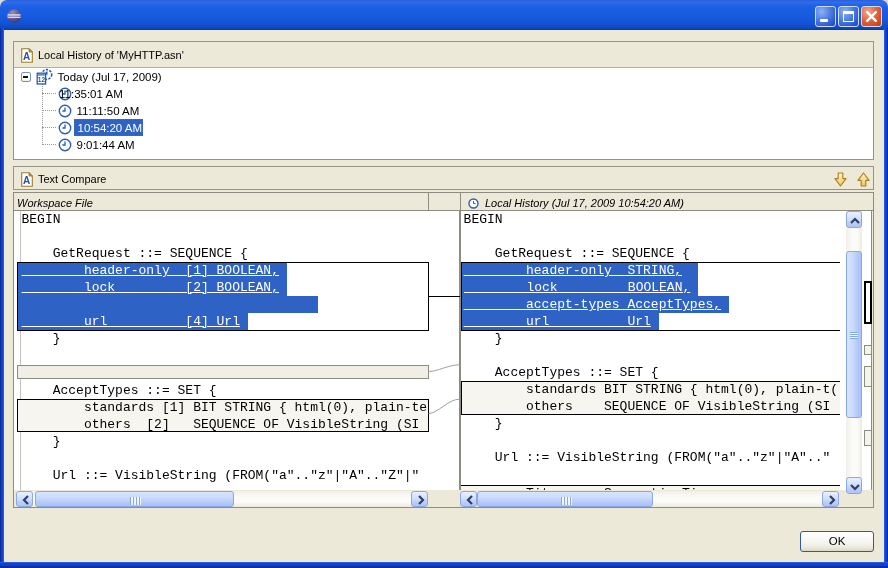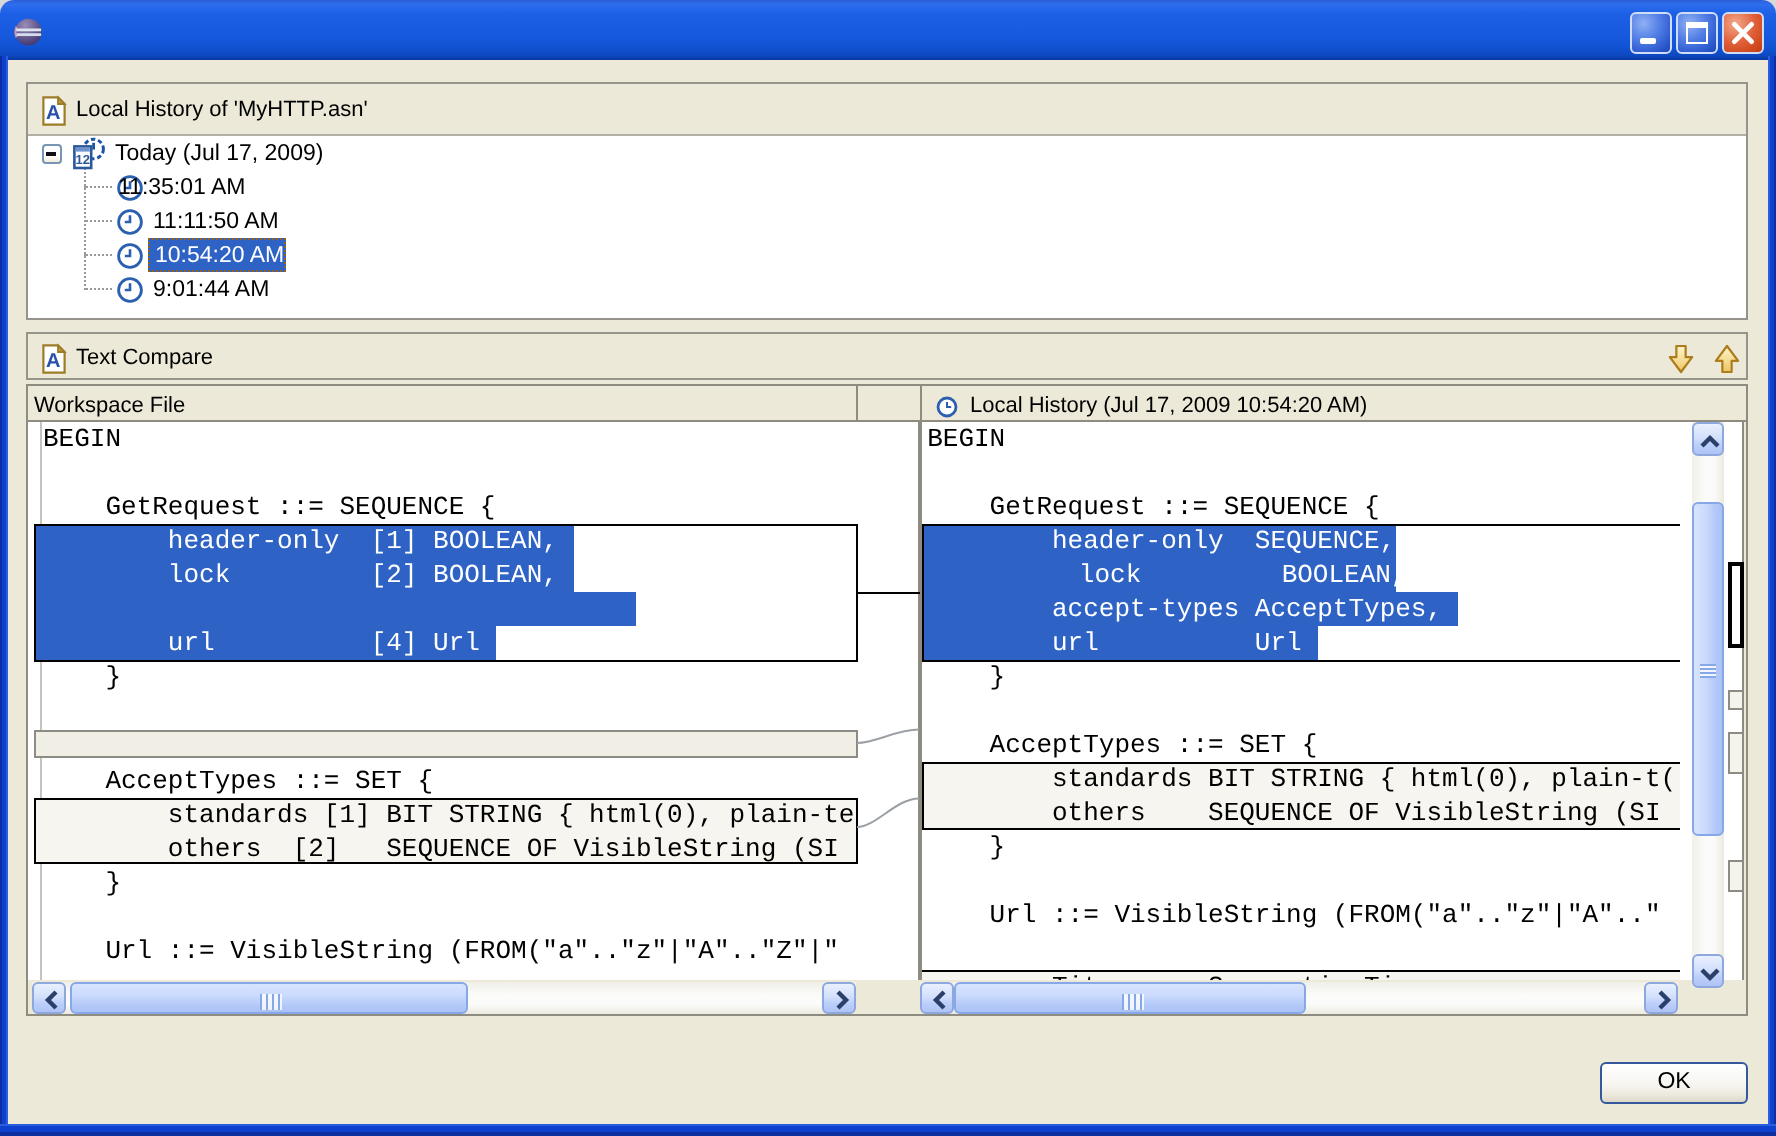--- a/index.html
+++ b/index.html
@@ -18,24 +18,24 @@
 #bmax{left:838px;}
 #bcls{left:861px;background:radial-gradient(circle at 30% 25%,#f2a88c 0%,#e0603a 50%,#ce4518 85%,#b83a10 100%);}
 
 .panel{border:1px solid #96948a;box-sizing:border-box;}
 .phead{font-size:11px;color:#000;}
 
 .trow{font-size:11.5px;white-space:pre;}
 .dotH{height:1px;border-top:1px dotted #9a9a9a;}
 .dotV{width:1px;border-left:1px dotted #9a9a9a;}
 
-.band{background:#ece9d8;border:1px solid #8e8c80;box-sizing:border-box;font-size:11.5px;}
+.band{background:#ece9d8;border:1px solid #8e8c80;box-sizing:border-box;font-size:11.5px;font-style:italic;}
 .pane{background:#fff;overflow:hidden;padding-left:31px;}
 .cl{position:absolute;margin:0;font:13px/17px "Liberation Mono",monospace;white-space:pre;color:#000;}
-.clw{color:#fff;}
+.clw{color:#fff;text-decoration:underline;}
 .bluefill{position:absolute;background:#2e63c5;}
 .dbox{position:absolute;border:1px solid #000;box-sizing:border-box;}
 .gbox{position:absolute;border:1px solid #8c8c84;box-sizing:border-box;background:#f4f3ec;}
 
 .sbtn{position:absolute;width:17px;height:16px;border:1px solid #8ea7dc;border-radius:3px;box-sizing:border-box;
 background:linear-gradient(180deg,#e9f0fe 0%,#d3e0fc 45%,#bccffa 70%,#aec4f6 100%);}
 .sbtnv{width:16px;height:17px;}
 .htrack{position:absolute;height:16px;background:linear-gradient(180deg,#f0efe8,#fbfbf9 40%,#fbfbf9 70%,#eceade);}
 .vtrack{position:absolute;width:16px;background:linear-gradient(90deg,#f0efe8,#fbfbf9 40%,#fbfbf9 70%,#eceade);}
 .hthumb{position:absolute;height:16px;border:1px solid #86a7e8;border-radius:3px;box-sizing:border-box;
@@ -200,22 +200,22 @@
   <div class="abs" style="left:0;top:273.5px;width:379px;height:11px;background:#f6f5f0;border-top:1px solid #000"></div>
 
   <div class="bluefill" style="left:0;top:51px;width:237px;height:17px"></div>
   <div class="bluefill" style="left:0;top:68px;width:237px;height:17px"></div>
   <div class="bluefill" style="left:0;top:85px;width:268px;height:17px"></div>
   <div class="bluefill" style="left:0;top:102px;width:198px;height:17px"></div>
   <div class="dbox" style="left:0;top:50.5px;width:379px;height:69px;border-right:none"></div>
 
   <pre class="cl" style="left:2.6px;top:0">BEGIN</pre>
   <pre class="cl" style="left:2.6px;top:34px">    GetRequest ::= SEQUENCE {</pre>
-  <pre class="cl clw" style="left:2.6px;top:51px">        header-only  SEQUENCE,</pre>
-  <pre class="cl clw" style="left:16px;top:68px">        lock         BOOLEAN,</pre>
+  <pre class="cl clw" style="left:2.6px;top:51px">        header-only  STRING,</pre>
+  <pre class="cl clw" style="left:3px;top:68px">        lock         BOOLEAN,</pre>
   <pre class="cl clw" style="left:2.6px;top:102px">        url          Url</pre>
   <pre class="cl clw" style="left:2.6px;top:85px">        accept-types AcceptTypes,</pre>
   <pre class="cl" style="left:2.6px;top:119px">    }</pre>
   <pre class="cl" style="left:2.6px;top:153px">    AcceptTypes ::= SET {</pre>
   <pre class="cl" style="left:2.6px;top:170px">        standards BIT STRING { html(0), plain-t(</pre>
   <pre class="cl" style="left:2.6px;top:187px">        others    SEQUENCE OF VisibleString (SI</pre>
   <pre class="cl" style="left:2.6px;top:204px">    }</pre>
   <pre class="cl" style="left:2.6px;top:238px">    Url ::= VisibleString (FROM("a".."z"|"A".."</pre>
   <pre class="cl" style="left:2.6px;top:273.5px">        Tit       S     ti  Ti</pre>
 </div>

